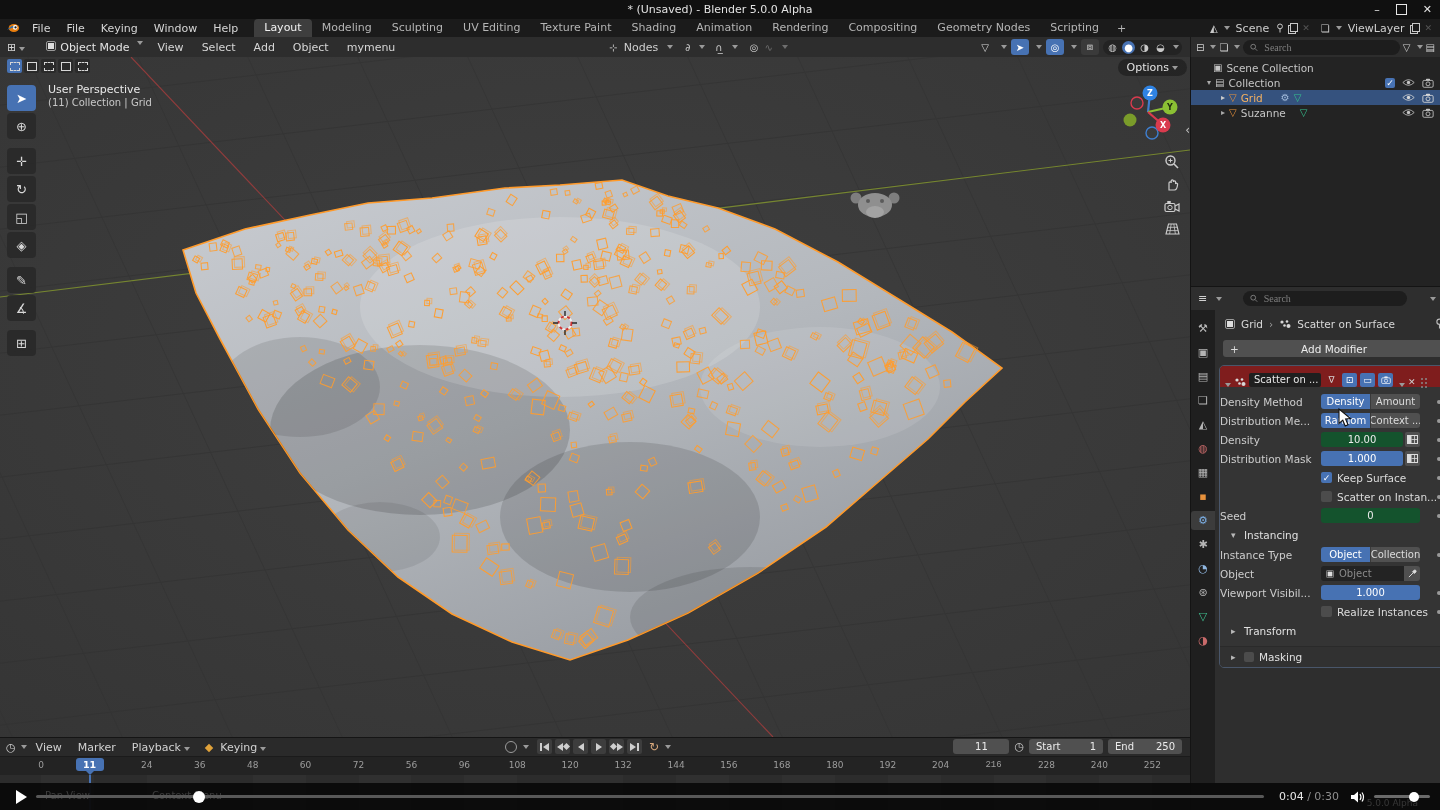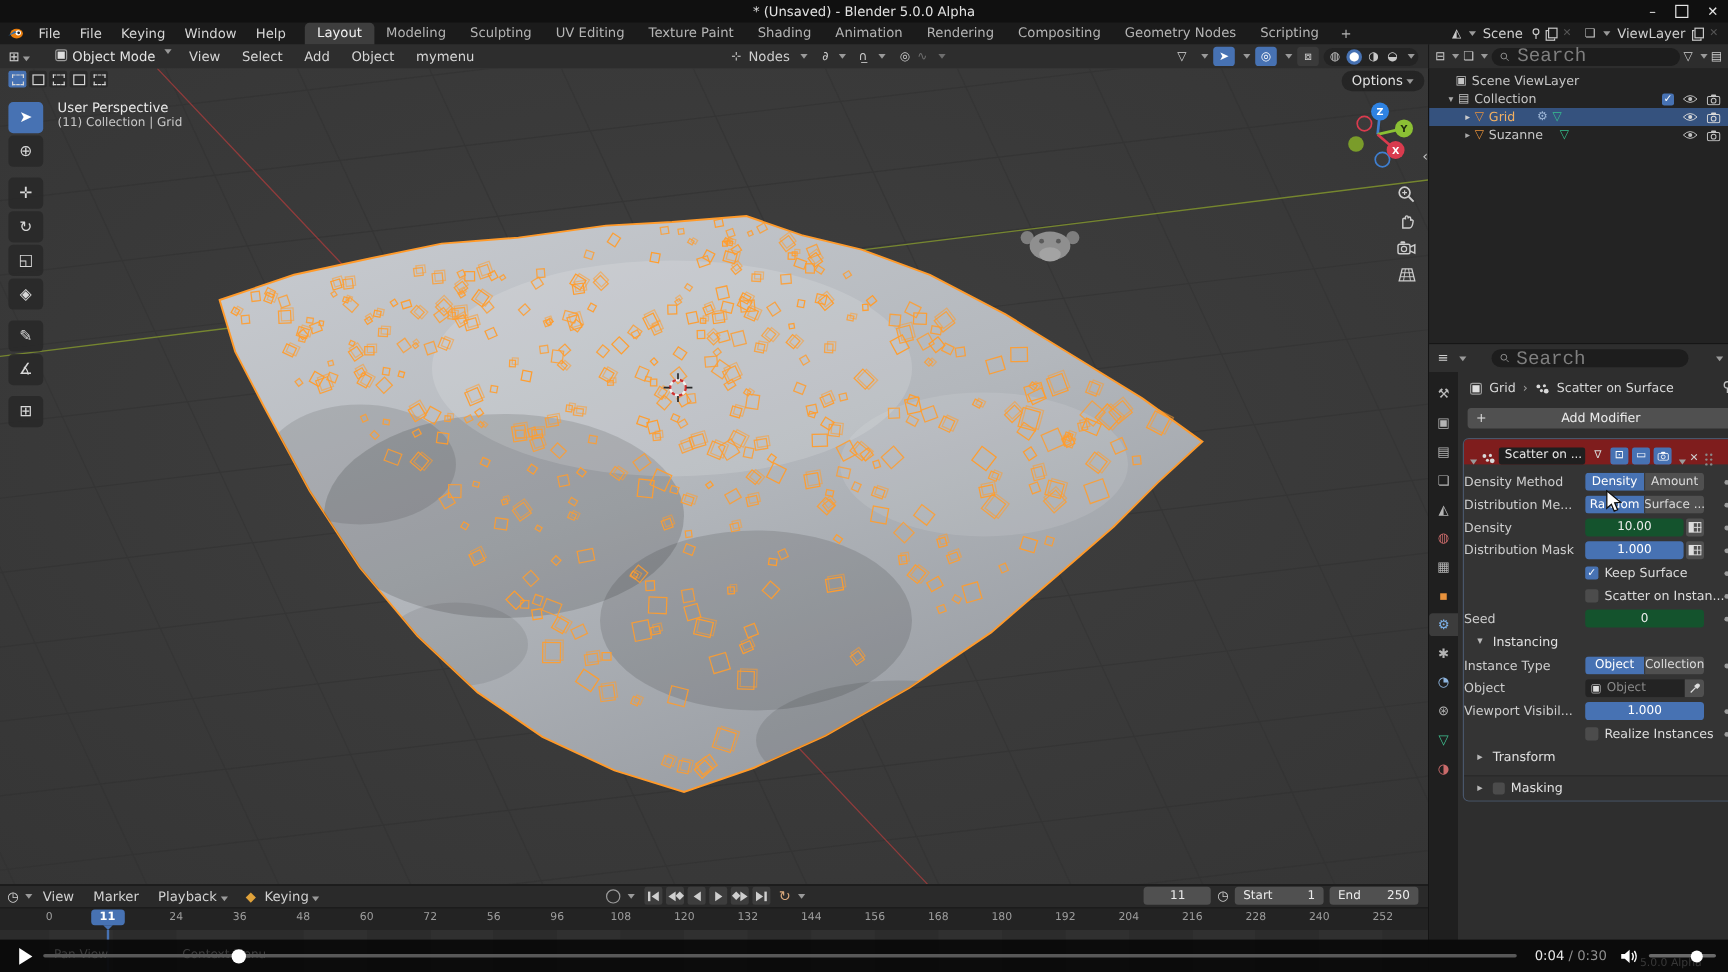--- a/index.html
+++ b/index.html
@@ -36,21 +36,21 @@
   .corner-ico::after{content:"";position:absolute;inset:0;border:1px solid #9a9a9a;border-radius:2px}
   .orient-cluster{margin-left:205px;display:flex;align-items:center;gap:6px;color:#cfcfcf}
   .right-cluster{margin-left:auto;display:flex;align-items:center;gap:4px;padding-right:8px}
   .pillb{display:flex;align-items:center;justify-content:center;width:18px;height:16px;border-radius:3px;font-size:10px;color:#d8d8d8}
   .pillb.on{background:#4772b3;color:#fff}
   .shade-group{display:flex;align-items:center;background:#232323;border-radius:8px;padding:1px 3px;gap:3px}
   .shade-dot{width:13px;height:13px;border-radius:50%;display:flex;align-items:center;justify-content:center;font-size:10px;color:#c9c9c9}
   .shade-dot.on{background:#4772b3;color:#fff}
   .outliner-header{flex:1;background:#2d2d2d;display:flex;align-items:center;gap:3px;padding:0 5px}
   .search-pill{flex:1;display:flex;align-items:center;gap:4px;background:#1d1d1d;border-radius:9px;height:15px;padding:0 7px}
-  .search-pill input{background:transparent;border:none;outline:none;color:#cfcfcf;font-size:16px;width:100%;font-family:Liberation Mono, monospace}
+  .search-pill input{background:transparent;border:none;outline:none;color:#cfcfcf;font-size:10px;width:100%;font-family:Liberation Serif, serif}
   .search-pill input::placeholder{color:#7f7f7f}
   
   .viewport{position:absolute;top:57px;left:0;width:1190px;height:680px;background:#3a3a3a;overflow:hidden}
   .mode-icons{position:absolute;top:2px;left:7px;display:flex;gap:2px;z-index:5}
   .mode-btn{width:15px;height:14px;background:#2a2a2a;border-radius:2px;display:flex;align-items:center;justify-content:center}
   .mode-btn.active{background:#4772b3}
   .mode-glyph{width:8px;height:7px;border:1px dashed #d6d6d6}
   .vp-text{position:absolute;left:48px;top:26px;z-index:5;line-height:13px}
   .vp-text .l1{font-size:11px;color:#e8e8e8}
   .vp-text .l2{font-size:10px;color:#c8c8c8}
@@ -954,21 +954,21 @@
         </svg>
     </div>
     <div class="collapse-arrow">‹</div>
   </div>
 
   <div class="rightcol">
 
     <div class="outliner">
       <div class="ol-row" style="padding-left:22px">
         <span class="ol-ic">▣</span>
-        <span>Scene ViewLayer</span>
+        <span>Scene Collection</span>
           <span class="grow"></span>
       </div>
       <div class="ol-row" style="padding-left:16px">
         <span style="font-size:8px;color:#aaa">▾</span>
         <span class="ol-ic">▤</span>
         <span>Collection</span>
           <span class="grow"></span>
         <span class="ol-right">
           <span class="cb on small">✓</span>
           <svg width="13" height="9" viewBox="0 0 16 10">
@@ -1115,21 +1115,21 @@
                   <span>Amount</span>
                 </span>
                   </span>
                 <span class="dot"></span>
               </div>
               <div class="prow">
                 <span class="lbl">Distribution Me...</span>
                 <span class="ctl">
                     <span class="seg">
                   <span class="sel">Random</span>
-                  <span>Surface ...</span>
+                  <span>Context ...</span>
                 </span>
                   </span>
                 <span class="dot"></span>
               </div>
               <div class="prow">
                 <span class="lbl">Density</span>
                 <span class="ctl">
                   <span class="val">10.00</span>
                   <span class="attr-btn">
                     <svg width="11" height="9" viewBox="0 0 11 9">
@@ -1305,21 +1305,21 @@
         <span class="tick" style="left: 464.36px;">96</span>
         <span class="tick" style="left: 517.28px;">108</span>
         <span class="tick" style="left: 570.2px;">120</span>
         <span class="tick" style="left: 623.12px;">132</span>
         <span class="tick" style="left: 676.04px;">144</span>
         <span class="tick" style="left: 728.96px;">156</span>
         <span class="tick" style="left: 781.88px;">168</span>
         <span class="tick" style="left: 834.8px;">180</span>
         <span class="tick" style="left: 887.72px;">192</span>
         <span class="tick" style="left: 940.64px;">204</span>
-        <span class="tick" style="left: 993.56px;">216</span>
+        <span class="tick" style="left: 993.56px; font-family: Liberation Mono, monospace;">216</span>
         <span class="tick" style="left: 1046.48px;">228</span>
         <span class="tick" style="left: 1099.4px;">240</span>
         <span class="tick" style="left: 1152.32px;">252</span>
       </div>
     <div class="tl-tracks" id="tl-tracks">
         <div class="stripe" style="left: 41px; width: 52.92px;"></div>
         <div class="stripe" style="left: 146.84px; width: 52.92px;"></div>
         <div class="stripe" style="left: 252.68px; width: 52.92px;"></div>
         <div class="stripe" style="left: 358.52px; width: 52.92px;"></div>
         <div class="stripe" style="left: 464.36px; width: 52.92px;"></div>

